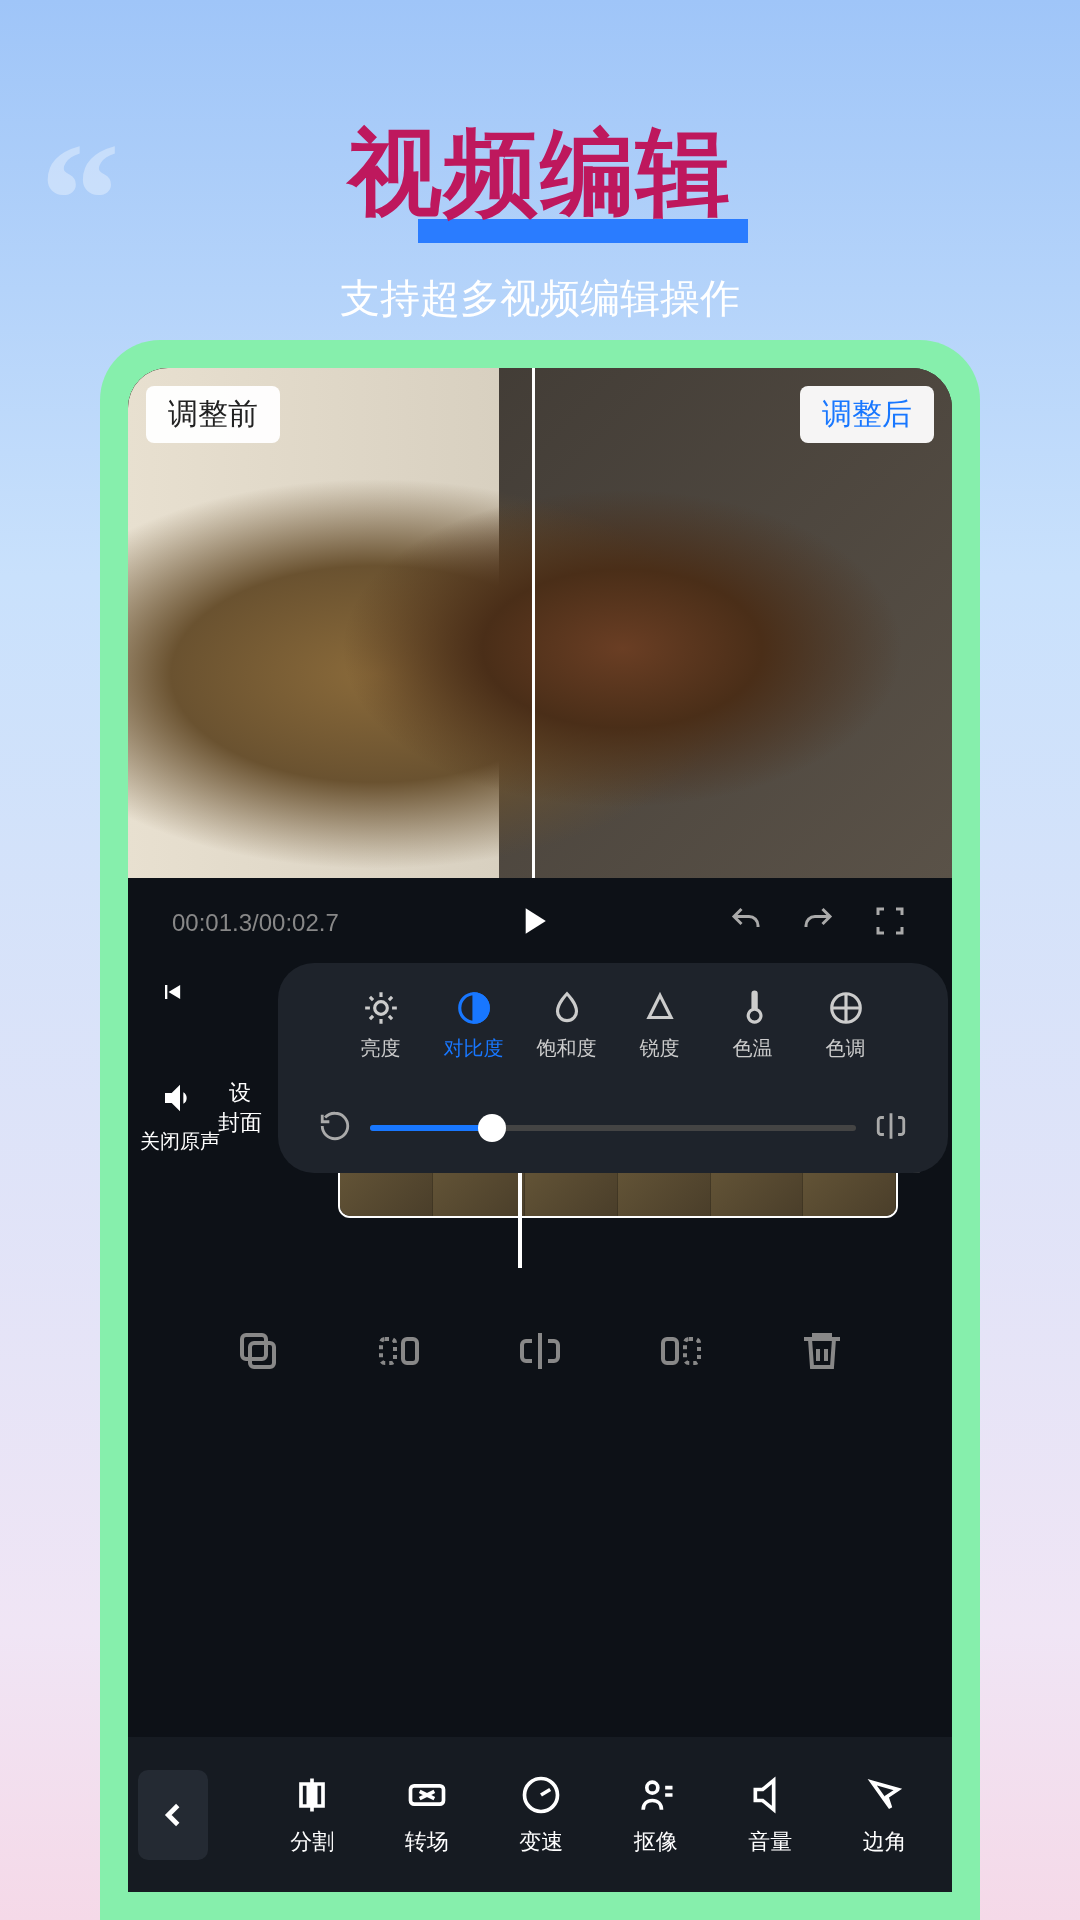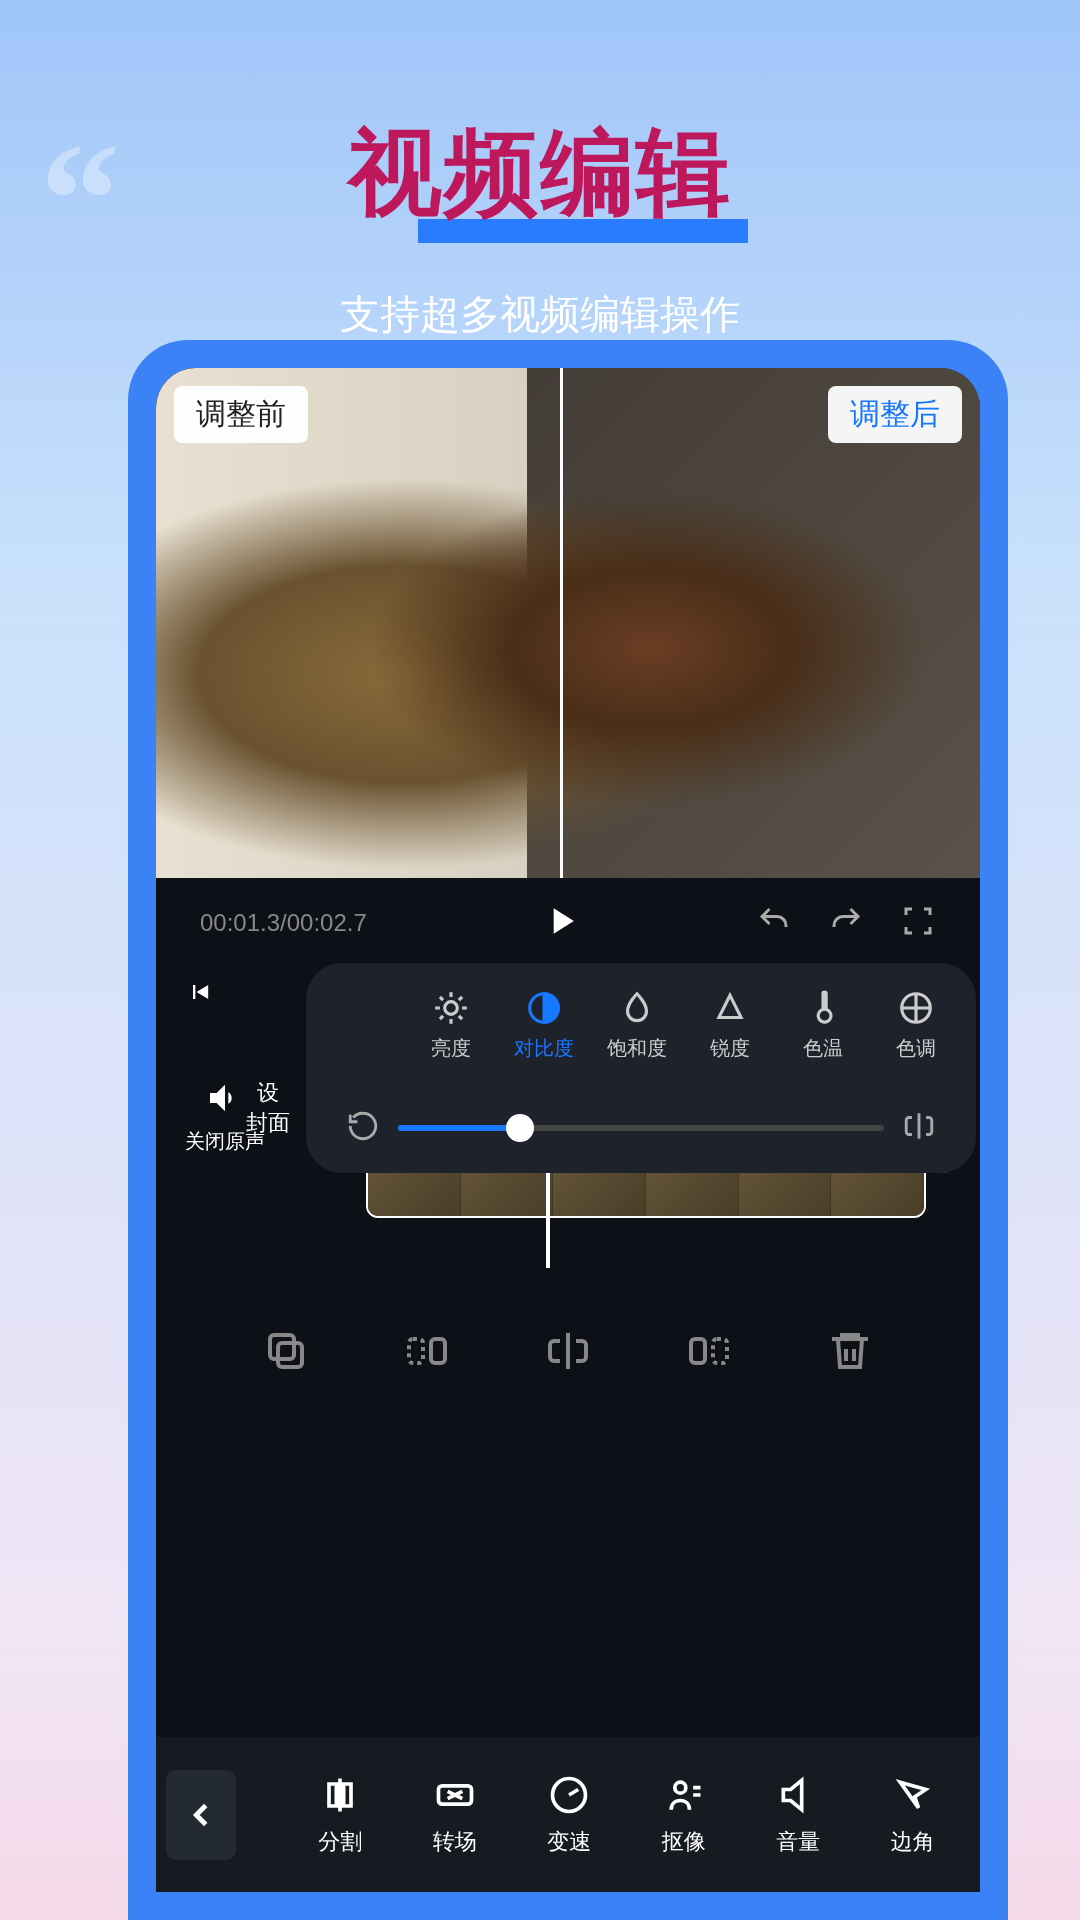--- a/index.html
+++ b/index.html
@@ -1,59 +1,59 @@
 <!DOCTYPE html>
 <html><head>
 <meta charset="utf-8">
 <style>
 * { margin: 0; padding: 0; box-sizing: border-box; font-family: -apple-system, 'PingFang SC', 'Microsoft YaHei', sans-serif; }
 body { width: 1080px; height: 1920px; background: linear-gradient(180deg, #9fc5f8 0%, #c9e1fc 30%, #f0e5f5 85%, #f5d9e8 100%); overflow: hidden; position: relative; }
 .quote-mark { position: absolute; top: 160px; left: 40px; font-size: 160px; color: rgba(255,255,255,0.35); font-weight: bold; font-family: Georgia, serif; line-height: 0.5; }
 .title-wrap { text-align: center; padding-top: 110px; }
 .title { display: inline-block; font-size: 94px; font-weight: bold; color: #be185d; position: relative; letter-spacing: 2px; }
 .title::after { content: ''; position: absolute; left: 70px; bottom: -6px; width: 330px; height: 24px; background: #2a7cff; z-index: -1; }
-.subtitle { text-align: center; color: #fff; font-size: 40px; margin-top: 50px; font-weight: 400; }
-.device { position: absolute; top: 340px; left: 100px; width: 880px; height: 1580px; background: #3b82f6; border-radius: 60px 60px 0 0; padding: 28px; margin-left: 28px; }
+.subtitle { text-align: center; color: #fff; font-size: 40px; margin-top: 34px; font-weight: 400; }
+.device { position: absolute; top: 340px; left: 100px; width: 880px; height: 1580px; background: #86efac; border-radius: 60px 60px 0 0; padding: 28px; }
 .screen { width: 100%; height: 100%; background: #0d1117; border-radius: 40px 40px 0 0; overflow: hidden; position: relative; }
 .preview { width: 100%; height: 510px; position: relative; background: linear-gradient(90deg, #6b5a3a 0%, #8a7550 50%, #4a4038 50%, #5a4d42 100%); }
 .crab-sim { position: absolute; inset: 0; background: radial-gradient(ellipse at 60% 55%, #6a3e24 0%, #4a2e18 20%, transparent 40%), radial-gradient(ellipse at 30% 60%, #8a6a3a 0%, #6a5230 25%, transparent 45%), linear-gradient(90deg, #e8e0d0 0%, #d8d0c0 45%, transparent 45%), linear-gradient(135deg, #3a3530 0%, #5a5248 100%); }
 .divider-line { position: absolute; top: 0; left: 49%; width: 3px; height: 100%; background: #fff; }
 .badge { position: absolute; top: 18px; background: rgba(255,255,255,0.95); padding: 8px 22px; border-radius: 8px; font-size: 30px; font-weight: 500; }
 .badge-before { left: 18px; color: #222; }
 .badge-after { right: 18px; color: #1877ff; }
 .playback { height: 90px; display: flex; align-items: center; padding: 0 44px; background: #0d1117; }
 .time { color: #888; font-size: 24px; }
 .play-btn { margin-left: auto; margin-right: auto; color: #fff; }
 .play-btn svg { width: 44px; height: 44px; }
 .pb-icons { display: flex; gap: 36px; align-items: center; color: #aaa; }
 .pb-icons svg { width: 36px; height: 36px; }
 .timeline-area { position: relative; height: 320px; background: #0d1117; padding: 20px 0; }
 .skip-back { position: absolute; top: 10px; left: 30px; color: #fff; }
 .skip-back svg { width: 28px; height: 28px; }
-.left-col { position: absolute; top: 110px; left: 29px; text-align: center; }
+.left-col { position: absolute; top: 110px; left: 12px; text-align: center; }
 .mute { color: #fff; }
 .mute svg { width: 40px; height: 40px; }
 .mute-label, .cover-label { color: #fff; font-size: 20px; margin-top: 6px; }
 .cover-set { color: #fff; margin-left: 90px; position: absolute; top: 110px; text-align: center; font-size: 22px; }
 .clips { position: absolute; top: 160px; left: 210px; width: 560px; height: 90px; display: flex; border: 2px solid #fff; border-radius: 12px; overflow: hidden; }
 .clip { flex: 1; background: linear-gradient(135deg, #6a5a3a, #4a3e2a); border-right: 1px solid rgba(0,0,0,0.3); }
 .playhead { position: absolute; top: 140px; left: 390px; width: 4px; height: 160px; background: #fff; }
 .playhead::before { content: ''; position: absolute; top: -8px; left: -6px; width: 16px; height: 16px; background: #fff; border-radius: 3px; }
 .add-tail { position: absolute; top: 180px; right: 30px; color: #888; font-size: 22px; }
 .mid-tools { height: 130px; display: flex; justify-content: space-around; align-items: center; padding: 0 60px; color: #888; }
 .mid-tools svg { width: 48px; height: 48px; }
 .bottom-bar { position: absolute; bottom: 0; left: 0; right: 0; height: 155px; background: #161b22; display: flex; align-items: center; padding: 0 10px; gap: 32px; }
 .back-chev { width: 70px; height: 90px; background: #242a33; border-radius: 10px; display: flex; align-items: center; justify-content: center; color: #fff; margin-right: 15px; }
 .back-chev svg { width: 38px; height: 38px; }
 .tools { flex: 1; display: flex; justify-content: space-around; }
 .tool { display: flex; flex-direction: column; align-items: center; gap: 10px; color: #fff; }
 .tool svg { width: 44px; height: 44px; }
 .tool-label { font-size: 22px; }
 .adjust-panel { position: absolute; top: 595px; left: 150px; width: 670px; height: 210px; background: #1e232b; border-radius: 36px; padding: 26px 20px; display: flex; flex-direction: column; justify-content: space-between; }
-.adj-row { display: flex; justify-content: flex-end; align-items: center; gap: 13px; }
+.adj-row { display: flex; justify-content: center; align-items: center; gap: 13px; }
 .adj-item { display: flex; flex-direction: column; align-items: center; gap: 8px; color: #ccc; font-size: 20px; min-width: 80px; }
 .adj-item.active { color: #1877ff; }
 .adj-item svg { width: 38px; height: 38px; }
 .slider-row { display: flex; align-items: center; gap: 18px; padding: 0 20px; }
 .reset svg, .compare svg { width: 34px; height: 34px; color: #aaa; }
 .slider { flex: 1; height: 6px; background: #444; border-radius: 3px; position: relative; }
 .slider-fill { position: absolute; left: 0; top: 0; height: 100%; width: 25%; background: #1877ff; border-radius: 3px; }
 .slider-thumb { position: absolute; left: 25%; top: 50%; transform: translate(-50%, -50%); width: 28px; height: 28px; background: #fff; border-radius: 50%; }
 </style>
 </head>

